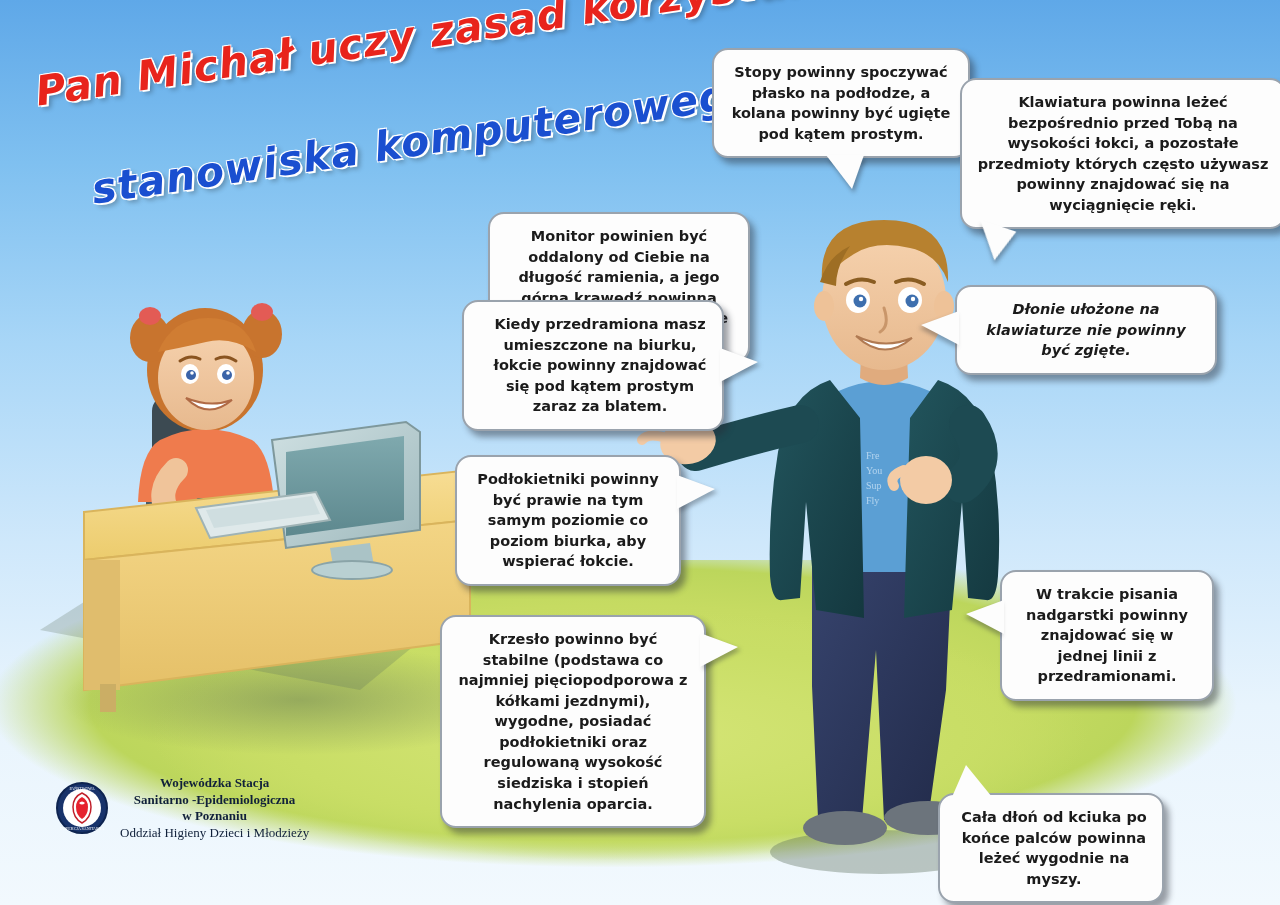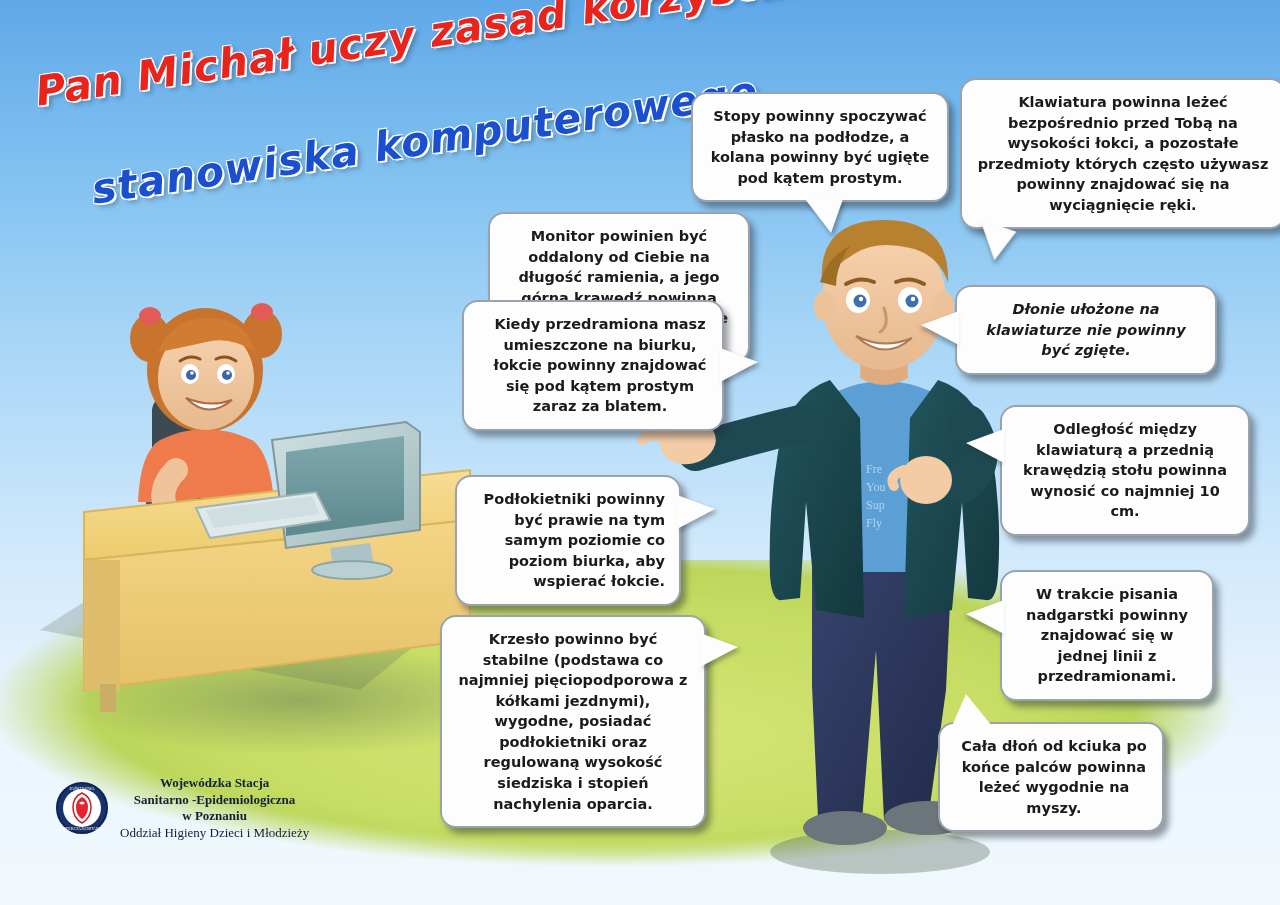--- a/index.html
+++ b/index.html
@@ -91,30 +91,30 @@
     font-family: "DejaVu Sans", sans-serif;
   }
   .bubble .tail,
   .bubble .tail-in {
     position: absolute;
     width: 0;
     height: 0;
   }
 
   
-  #b-feet   { left: 691px; top: 48px;  width: 258px; margin-top: 44px; }
+  #b-feet   { left: 712px; top: 48px;  width: 258px; }
   #b-kb     { left: 960px; top: 78px;  width: 326px; }
   #b-mon    { left: 488px; top: 168px; width: 262px; margin-top: 44px; }
   #b-hands  { left: 955px; top: 285px; width: 262px; font-style: italic; }
   #b-fore   { left: 462px; top: 300px; width: 262px; padding-left: 28px; }
   #b-dist   { left: 1000px; top: 405px; width: 250px; }
-  #b-arm    { left: 455px; top: 475px; width: 226px; text-align: right; }
+  #b-arm    { left: 455px; top: 455px; width: 226px; }
   #b-wrist  { left: 1000px; top: 570px; width: 214px; }
   #b-chair  { left: 440px; top: 615px; width: 266px; }
-  #b-mouse  { left: 938px; top: 722px; width: 226px; padding-left: 20px; }
+  #b-mouse  { left: 938px; top: 793px; width: 226px; padding-left: 20px; }
 
   
   .tail-down-left { border-left: 26px solid transparent; border-right: 12px solid transparent; border-top: 34px solid #fdfdfd; filter: drop-shadow(2px 4px 2px rgba(40,45,55,0.4)); }
   .tail-down-right { border-left: 12px solid transparent; border-right: 26px solid transparent; border-top: 34px solid #fdfdfd; filter: drop-shadow(2px 4px 2px rgba(40,45,55,0.4)); }
   .tail-left { border-top: 14px solid transparent; border-bottom: 20px solid transparent; border-right: 38px solid #fdfdfd; filter: drop-shadow(-2px 3px 2px rgba(40,45,55,0.35)); }
   .tail-right { border-top: 14px solid transparent; border-bottom: 20px solid transparent; border-left: 38px solid #fdfdfd; filter: drop-shadow(3px 3px 2px rgba(40,45,55,0.35)); }
 
   
   .footer {
     position: absolute;
@@ -283,21 +283,21 @@
       <path d="M800 424 q-60 14 -104 28" stroke="#1d4a52" stroke-width="38" fill="none" stroke-linecap="round"></path>
       <ellipse cx="688" cy="442" rx="28" ry="22" fill="#f3cba5" transform="rotate(-12 688 442)"></ellipse>
       <path d="M666 438 q-18 -6 -24 2" stroke="#f3cba5" stroke-width="10" fill="none" stroke-linecap="round"></path>
 
       <path d="M968 424 q24 36 -6 60" stroke="#1d4a52" stroke-width="38" fill="none" stroke-linecap="round"></path>
       <ellipse cx="926" cy="480" rx="26" ry="24" fill="#f3cba5"></ellipse>
       <path d="M904 470 q-16 6 -10 16" stroke="#f3cba5" stroke-width="10" fill="none" stroke-linecap="round"></path>
     </g>
   </svg>
 
-  <div style="position:absolute;left:866px;top:460px;width:50px;color:#cfe5f7;font-size:12px;line-height:1.5;font-family:'Liberation Serif',serif;opacity:.75;">
+  <div style="position:absolute;left:866px;top:448px;width:50px;color:#cfe5f7;font-size:10px;line-height:1.5;font-family:'Liberation Serif',serif;opacity:.75;">
     <div>Fre</div>
     <div>You</div>
     <div>Sup</div>
     <div>Fly</div>
   </div>
 
   <div class="title">
     <div class="title-line title-l1">Pan Michał  uczy zasad korzystania ze</div>
     <div class="title-line title-l2">stanowiska   komputerowego</div>
   </div>
@@ -320,24 +320,20 @@
   <div class="bubble" id="b-hands">
     <span>Dłonie ułożone na klawiaturze nie powinny być zgięte.</span>
     <span class="tail tail-left" style="left:-36px;top:24px;"></span>
   </div>
 
   <div class="bubble" id="b-fore">
     <span>Kiedy przedramiona masz umieszczone na biurku, łokcie powinny znajdować się pod kątem prostym zaraz za blatem.</span>
     <span class="tail tail-right" style="right:-36px;top:46px;"></span>
   </div>
 
-  <div class="bubble" id="b-dist">
-    <span>Odległość między klawiaturą a przednią krawędzią stołu powinna wynosić co najmniej 10 cm.</span>
-    <span class="tail tail-left" style="left:-36px;top:22px;"></span>
-  </div>
 
   <div class="bubble" id="b-arm">
     <span>Podłokietniki powinny być prawie na tym samym poziomie co poziom biurka, aby wspierać łokcie.</span>
     <span class="tail tail-right" style="right:-36px;top:18px;"></span>
   </div>
 
   <div class="bubble" id="b-chair">
     <span>Krzesło powinno być stabilne (podstawa co najmniej pięciopodporowa z kółkami jezdnymi), wygodne, posiadać podłokietniki oraz regulowaną wysokość siedziska i stopień nachylenia oparcia.</span>
     <span class="tail tail-right" style="right:-34px;top:16px;"></span>
   </div>

